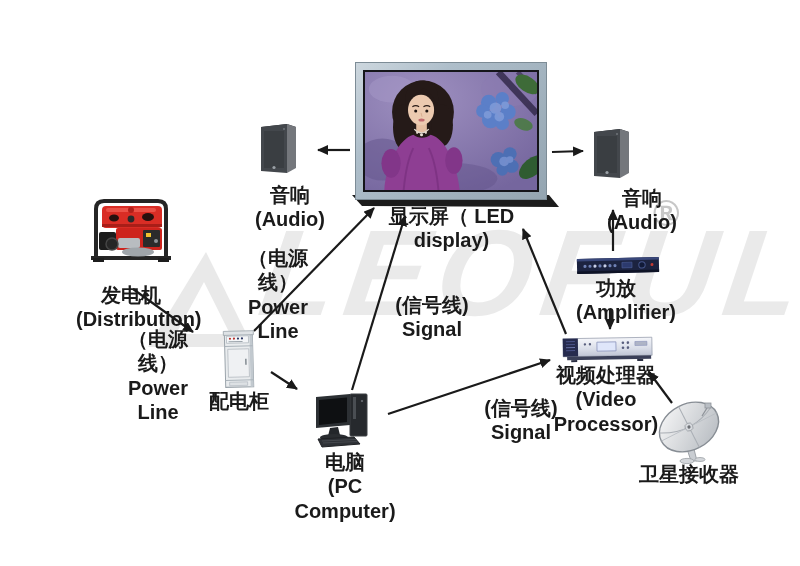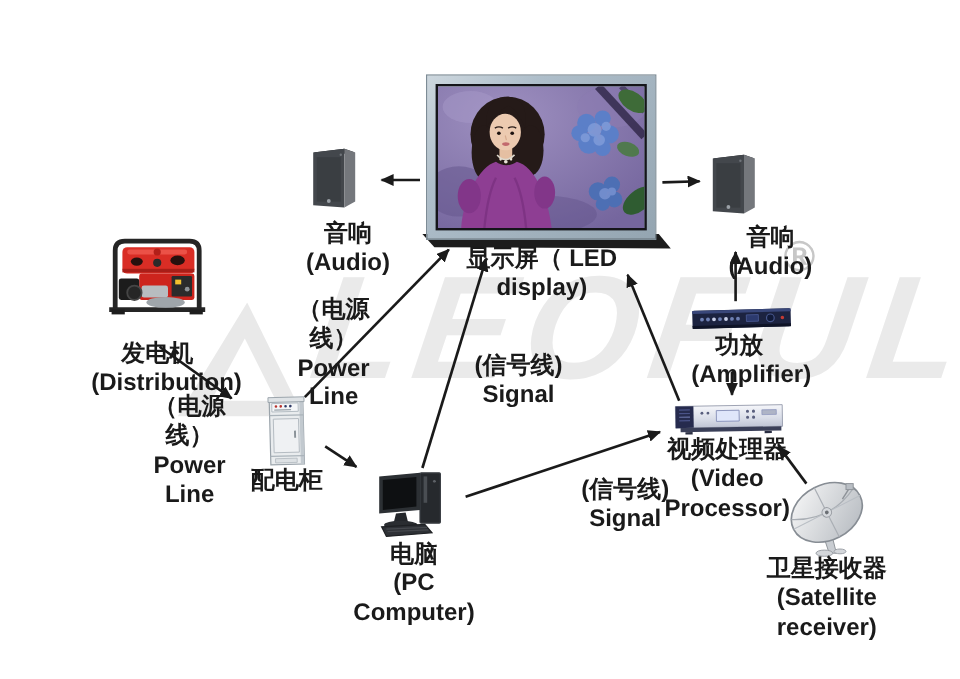--- a/index.html
+++ b/index.html
@@ -295,21 +295,20 @@
   <div class="lbl" style="left:576px;top:276px;width:80px;">
     <span>功放</span>
     <span>(Amplifier)</span>
   </div>
   <div class="lbl" style="left:548px;top:363px;width:116px;">
     <span>视频处理器</span>
     <span>(Video Processor)</span>
   </div>
   <div class="lbl" style="left:632px;top:462px;width:114px;">
     <span>卫星接收器</span>
-    <span>(Satellite receiver)</span>
   </div>
 
   <div class="lbl" style="left:232px;top:246px;width:92px;">
     <span>（电源线）</span>
     <span>Power Line</span>
   </div>
   <div class="lbl" style="left:112px;top:327px;width:92px;">
     <span>（电源线）</span>
     <span>Power Line</span>
   </div>

